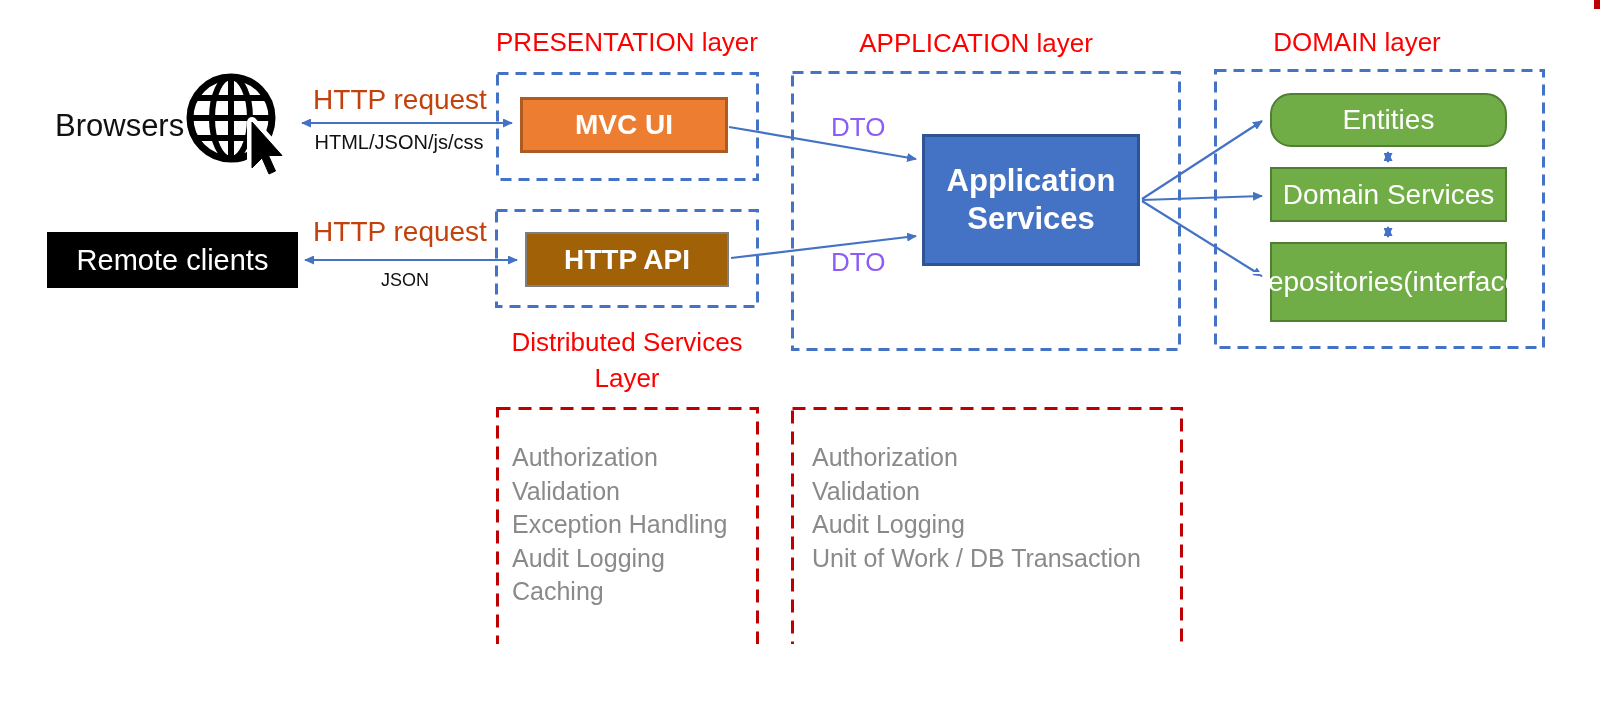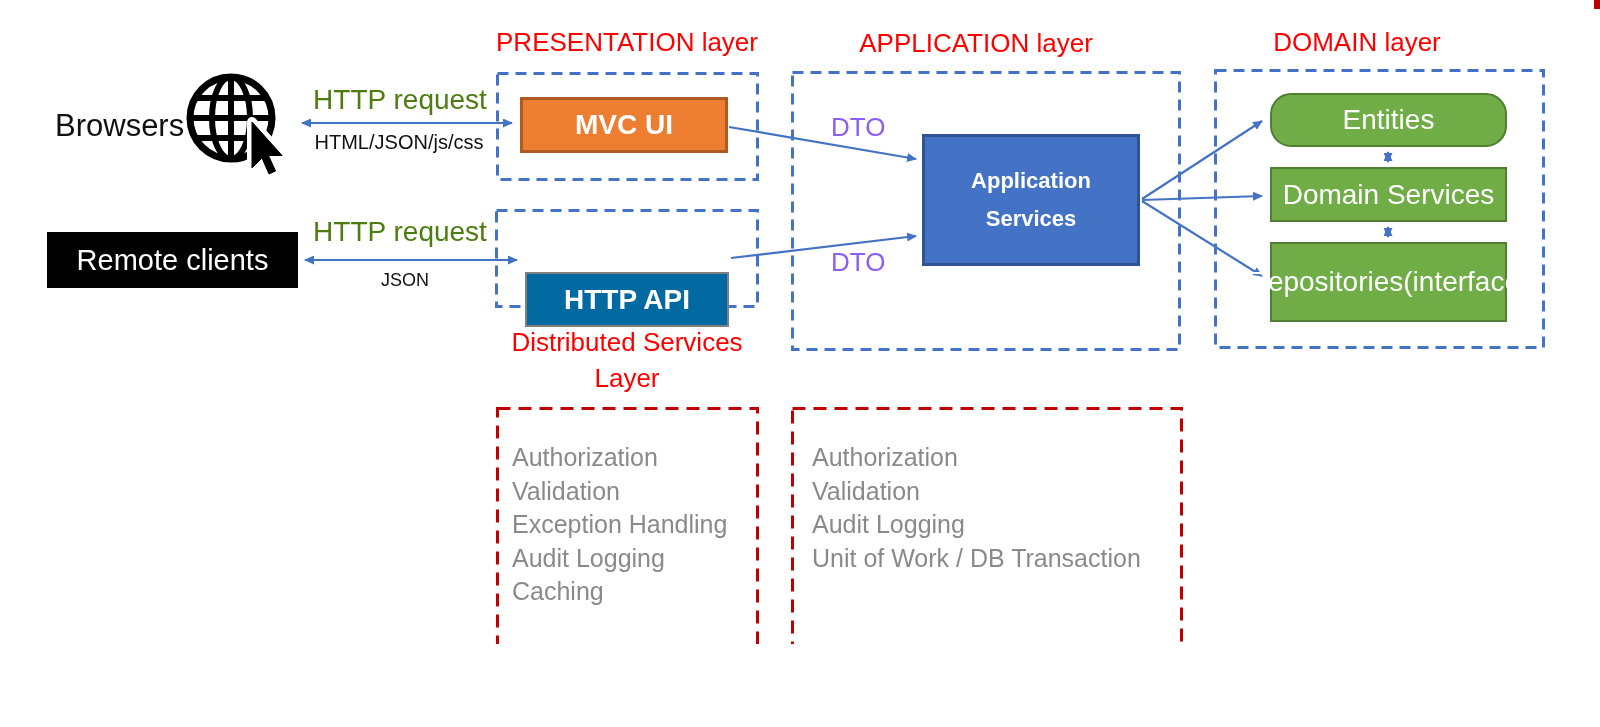--- a/index.html
+++ b/index.html
@@ -6,25 +6,25 @@
   .canvas{
     position:relative;width:1600px;height:644px;background:#ffffff;overflow:hidden;
     font-family:Liberation Sans, sans-serif;color:#111111;
   }
   .abs{position:absolute;}
   .overlay{position:absolute;left:0;top:0;width:1600px;height:727px;pointer-events:none;}
   .red-title{color:#FF0000;font-size:26px;font-weight:500;text-align:center;line-height:28px;}
   .darkred{color:#C00000;}
   .solid-box{display:flex;align-items:center;justify-content:center;color:#ffffff;box-sizing:border-box;text-align:center;}
   .orange{background:#ED7D31;border:3px solid #AE5A21;font-weight:bold;font-size:28px;text-align:right;}
-  .graybox{background:#0369a1;border:2px solid #7F7F7F;font-weight:bold;font-size:28px;margin-top:40px;}
-  .bluebox{background:#4472C4;border:3px solid #2F5496;font-weight:bold;font-size:22px;line-height:38px;padding:0 16px;text-align:center;}
+  .graybox{background:#a16207;border:2px solid #7F7F7F;font-weight:bold;font-size:28px;}
+  .bluebox{background:#4472C4;border:3px solid #2F5496;font-weight:bold;font-size:31px;line-height:38px;padding:0 16px;text-align:center;}
   .greenbox{background:#70AD47;border:2px solid #507E32;font-size:28px;line-height:34px;}
   .blackbox{background:#000000;color:#ffffff;font-size:29px;}
-  .arrow-label{font-size:28px;color:#4d7c0f;text-align:center;}
+  .arrow-label{font-size:28px;color:#c2410c;text-align:center;}
   .small-label{font-size:20px;color:#111111;text-align:center;}
   .json-label{font-size:18px;color:#111111;text-align:center;}
   .dto{font-size:26px;color:#8b5cf6;}
   .concern-list{font-size:25px;color:#8A8A8A;line-height:33.5px;white-space:nowrap;}
   .cross-cut{font-size:24px;font-weight:600;font-style:italic;letter-spacing:5px;word-spacing:22px;text-align:center;}
   .browsers{font-size:31px;color:#111111;}
   .corner-dot{background:#C00000;}
 </style>
 </head>
 <body>

